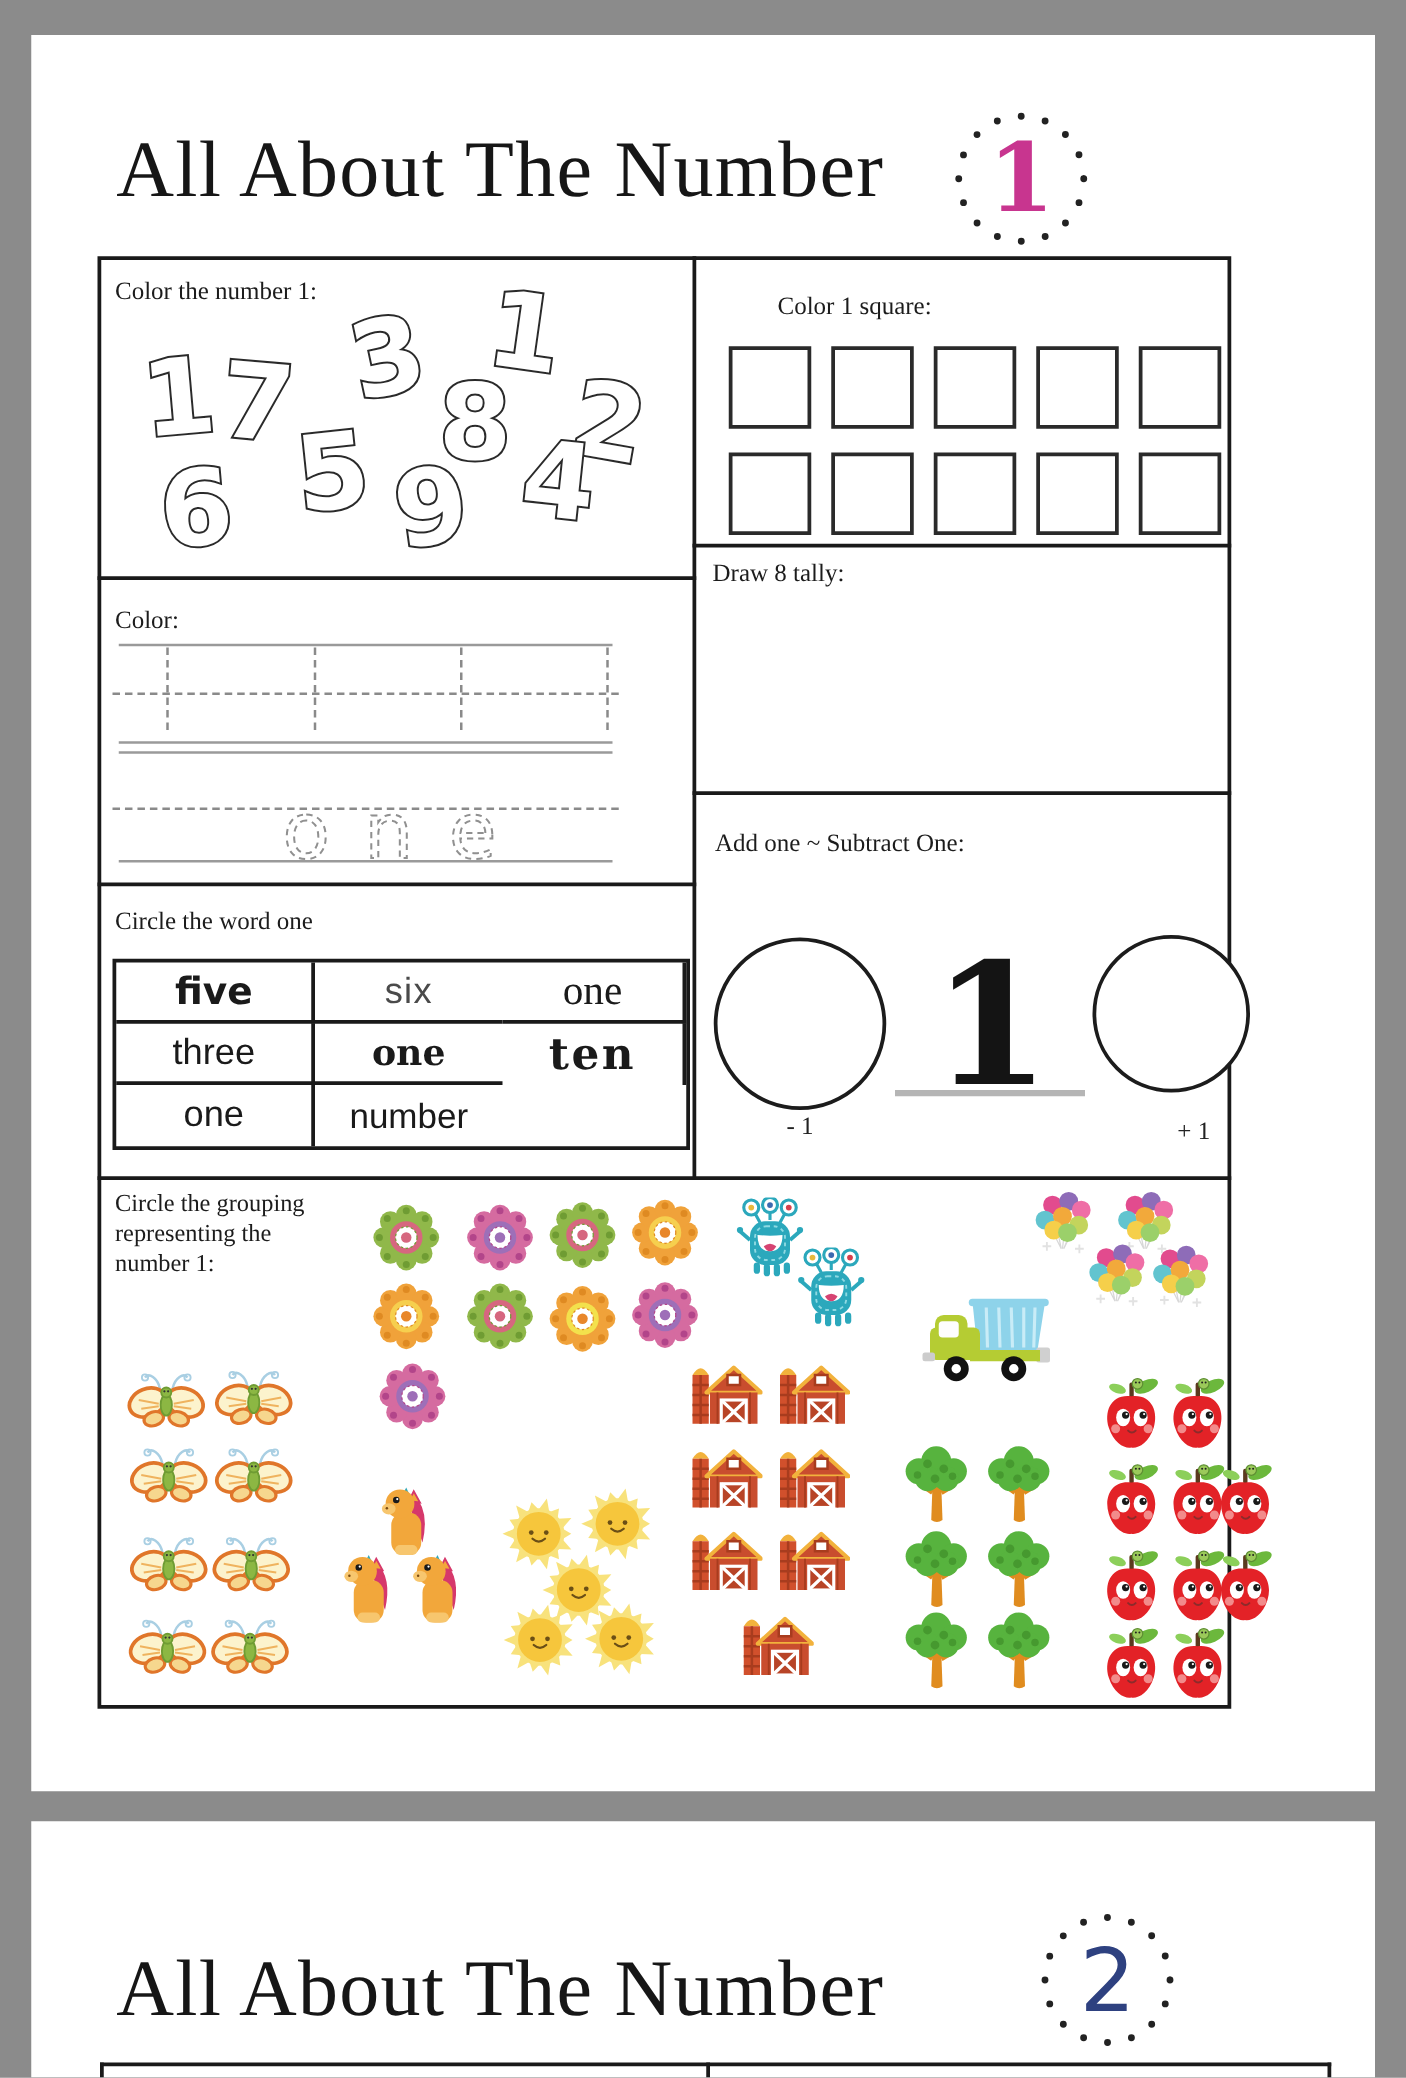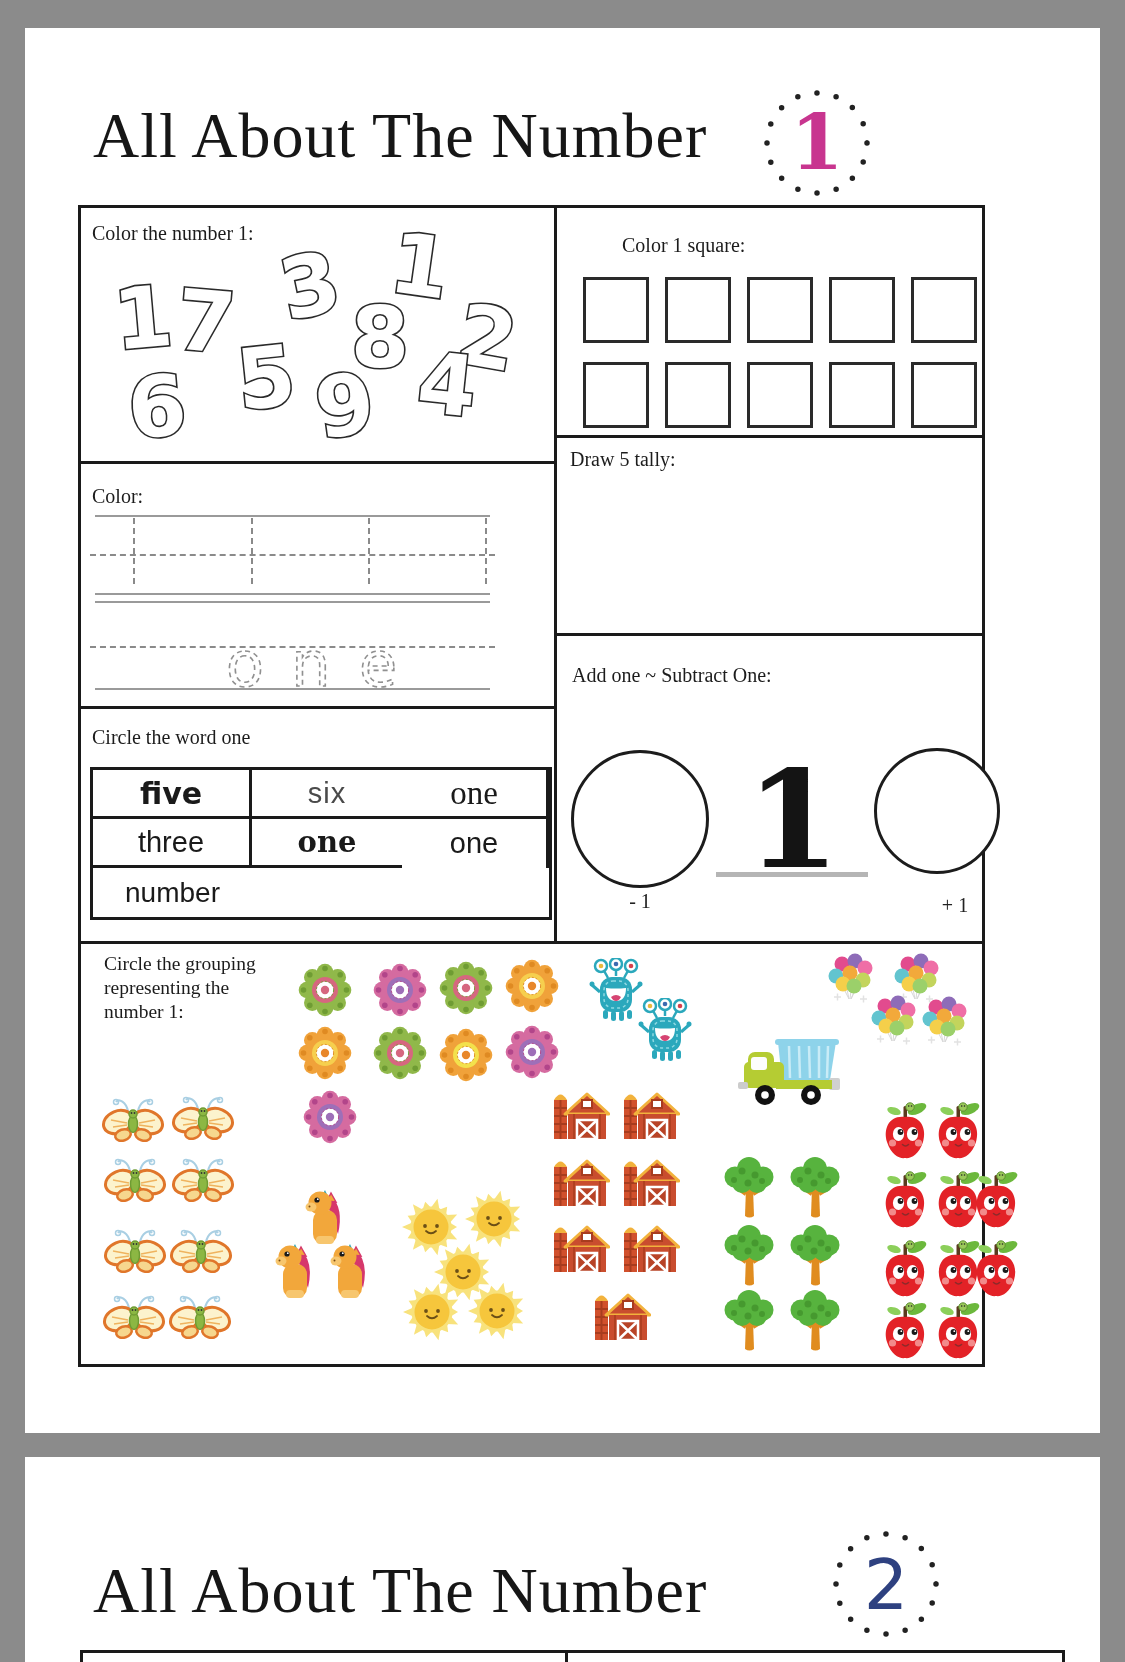--- a/index.html
+++ b/index.html
@@ -8,21 +8,21 @@
   .page{position:absolute;background:#ffffff;}
   #page1-bg{left:25px;top:28px;width:1075px;height:1405px;}
   #page2-bg{left:25px;top:1457px;width:1075px;height:205px;}
   .abs{position:absolute;}
   .worksheet-title{font-family:"Liberation Serif",serif;font-size:64px;color:#161616;letter-spacing:1px;white-space:nowrap;}
   .ring-num{position:absolute;font-weight:700;text-align:center;}
   #ring1-num{font-family:"DejaVu Serif",serif;font-size:76px;}
   #ring2-num{font-family:"DejaVu Sans",sans-serif;font-size:70px;font-weight:400;}
   .gline{position:absolute;background:#1a1a1a;}
   .sec-label{position:absolute;font-family:"Liberation Serif",serif;font-size:20px;color:#1c1c1c;white-space:nowrap;}
-  .sec-label.multiline{white-space:normal;line-height:24px;font-size:19.5px;margin-left:12px;}
+  .sec-label.multiline{white-space:normal;line-height:24px;font-size:19.5px;}
   .bubble{font-family:"DejaVu Sans",sans-serif;font-weight:700;font-size:84px;fill:#ffffff;stroke:#2a2a2a;stroke-width:3.2px;paint-order:stroke;text-anchor:middle;dominant-baseline:central;}
   .square{position:absolute;width:66px;height:66px;border:3px solid #2a2a2a;background:#fff;box-sizing:border-box;}
   .hw-solid{position:absolute;background:#9a9a9a;height:2px;}
   .hw-dash{position:absolute;border-top:2px dashed #8a8a8a;height:0;}
   .hw-vdash{position:absolute;border-left:2px dashed #8a8a8a;width:0;}
   .trace-letter{font-family:"DejaVu Sans",sans-serif;font-size:62px;fill:none;stroke:#909090;stroke-width:1.6;stroke-dasharray:5 4;text-anchor:middle;}
   #word-table{position:absolute;left:90px;top:767px;border:3px solid #1a1a1a;display:grid;grid-template-columns:159px 150px 147px;grid-template-rows:49px 49px 49px;background:#fff;}
   .wcell{border-right:3px solid #1a1a1a;border-bottom:3px solid #1a1a1a;display:flex;align-items:center;justify-content:center;color:#1a1a1a;}
   .wcell.last-col{border-right:none;}
   .wcell.last-row{border-bottom:none;}
@@ -57,21 +57,21 @@
   <div class="gline" style="left:554px;top:205px;width:3px;height:739px;"></div>
   <div class="gline" style="left:78px;top:461px;width:479px;height:3px;"></div>
   <div class="gline" style="left:78px;top:706px;width:479px;height:3px;"></div>
   <div class="gline" style="left:554px;top:435px;width:431px;height:3px;"></div>
   <div class="gline" style="left:554px;top:633px;width:431px;height:3px;"></div>
   <div class="gline" style="left:78px;top:941px;width:907px;height:3px;"></div>
 
   <div class="sec-label" style="left:92px;top:222px;">Color the number 1:</div>
   <div class="sec-label" style="left:622px;top:234px;">Color 1 square:</div>
   <div class="sec-label" style="left:92px;top:485px;">Color:</div>
-  <div class="sec-label" style="left:570px;top:448px;">Draw 5 tally:</div>
+  <div class="sec-label" style="left:570px;top:448px;">Draw 8 tally:</div>
   <div class="sec-label" style="left:572px;top:664px;">Add one ~ Subtract One:</div>
   <div class="sec-label" style="left:92px;top:726px;">Circle the word one</div>
   <div class="sec-label multiline" id="grouping-label" style="left:92px;top:952px;width:185px;">
       <div>Circle the grouping</div>
       <div>representing the</div>
       <div>number 1:</div>
     </div>
 
   <svg class="abs" id="bubble-svg" style="left:88px;top:218px;" width="460" height="230">
       <text x="55" y="100" class="bubble" transform="rotate(-5 55 100)">1</text>
@@ -114,20 +114,21 @@
       <text x="183" y="64" class="trace-letter">e</text>
     </svg>
   <div class="hw-solid" style="left:95px;top:688px;width:395px;"></div>
 
   <div id="word-table">
       <div class="wcell fs-bold-round">five</div>
       <div class="wcell fs-thin last-col">six</div>
       <div class="wcell fs-serif">one</div>
       <div class="wcell fs-sans">three</div>
       <div class="wcell fs-slab last-col">one</div>
+      <div class="wcell fs-slab-big last-row">ten</div>
       <div class="wcell fs-sans last-row">one</div>
       <div class="wcell fs-sans-med last-col last-row">number</div>
     </div>
 
   <div class="answer-circle" style="left:571px;top:750px;width:138px;height:138px;"></div>
   <div class="answer-circle" style="left:874px;top:748px;width:126px;height:126px;"></div>
   <div id="addsub-number">1</div>
   <div id="addsub-underline"></div>
   <div class="addsub-small" style="left:610px;top:890px;">- 1</div>
   <div class="addsub-small" style="left:925px;top:894px;">+ 1</div>

